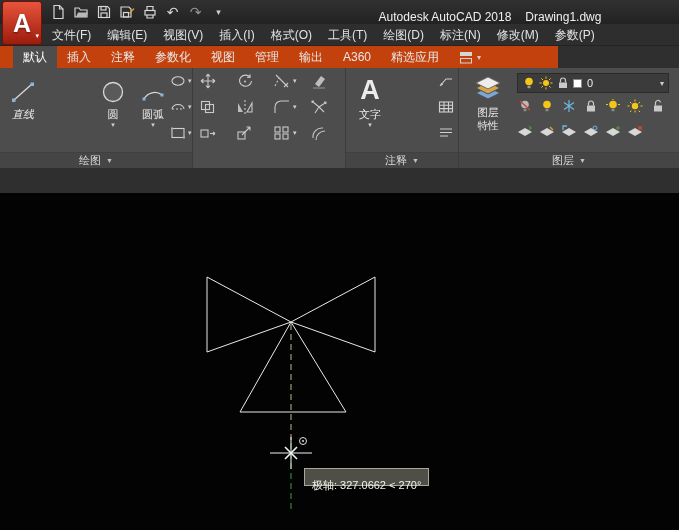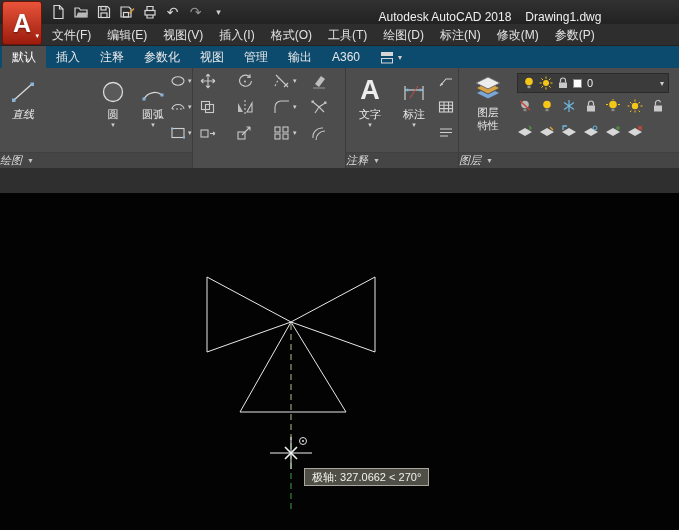--- a/index.html
+++ b/index.html
@@ -22,31 +22,31 @@
   .qchev{font-size:9px;color:#cfcfcf;}
   .wtitle{position:absolute;left:330px;top:10px;width:320px;display:flex;justify-content:center;gap:14px;
     color:#f0f0f0;font-size:12px;white-space:nowrap;}
 
   
   .menubar{position:absolute;left:0;top:24px;width:679px;height:22px;background:#2e2e2e;
     border-bottom:1px solid #232323;display:flex;align-items:flex-start;padding-left:48px;}
   .mitem{color:#e3e3e3;font-size:12px;line-height:22px;padding:0 4px;margin-right:8px;cursor:pointer;white-space:nowrap;}
 
   
-  .rtabs{position:absolute;left:0;top:46px;width:679px;height:22px;background:#0c4a6e;display:flex;align-items:flex-end;padding-left:2px;}
+  .rtabs{position:absolute;left:0;top:46px;width:558px;height:22px;background:#c2410c;display:flex;align-items:flex-end;padding-left:13px;}
   .rtab{color:#e8e8e8;font-size:12px;line-height:22px;height:22px;padding:0 10px;cursor:pointer;white-space:nowrap;}
   .rtab.active{background:#4d4d4d;color:#fff;}
   .rtoggle{margin-left:10px;display:flex;align-items:center;gap:4px;height:22px;cursor:pointer;}
   .rtoggle .arr{font-size:8px;color:#cfcfcf;}
 
   
   .ribbon{position:absolute;left:0;top:68px;width:679px;height:100px;background:#4d4d4d;}
   .rpanel{position:absolute;top:0;height:100px;border-right:1px solid #3c3c3c;}
   .pfoot{position:absolute;left:0;bottom:0;width:100%;height:16px;background:#454545;border-top:1px solid #404040;
-    display:flex;align-items:center;gap:5px;color:#dcdcdc;font-size:11px;cursor:pointer;font-style:italic;}
+    display:flex;align-items:center;justify-content:center;gap:5px;color:#dcdcdc;font-size:11px;cursor:pointer;}
   .pfoot .fa{font-size:7px;color:#c2c2c2;}
   .bigbtn{position:absolute;top:3px;display:flex;flex-direction:column;align-items:center;cursor:pointer;}
   .bigbtn .ic{height:34px;display:flex;align-items:flex-end;justify-content:center;}
   .bigbtn .lbl{margin-top:3px;color:#ececec;font-size:11px;line-height:12px;white-space:nowrap;}
   .bigbtn .dd{margin-top:1px;font-size:7px;color:#cfcfcf;}
   .sbtn{position:absolute;display:flex;align-items:center;gap:2px;cursor:pointer;}
   .sbtn .dd{font-size:7px;color:#cfcfcf;}
   .bigA{color:#ececec;font-size:27px;font-weight:bold;line-height:30px;}
   .l2{color:#ececec;font-size:10.5px;line-height:11px;text-align:center;margin-top:2px;}
   .lcombo{position:absolute;display:flex;align-items:center;gap:3px;background:#3b3b3b;
@@ -65,21 +65,21 @@
   .ftab.active{min-width:120px;background:linear-gradient(#5f5f5f,#474747);color:#fff;
     display:flex;align-items:center;justify-content:center;gap:10px;padding:0 14px;}
   .ftab .close{font-size:13px;color:#c9c9c9;line-height:1;cursor:pointer;}
   .newtab{width:17px;height:16px;margin:0 0 3px 10px;background:#333;border:1px solid #505050;border-radius:2px;
     color:#c9c9c9;font-size:12px;line-height:14px;text-align:center;cursor:pointer;}
 
   
   .canvas{position:absolute;left:0;top:193px;width:679px;height:337px;background:#030303;cursor:none;}
   .canvas svg{position:absolute;left:0;top:0;}
   .tooltip{position:absolute;left:304px;top:275px;height:18px;background:#4f4f47;border:1px solid #a8a89c;
-    color:#f2f2e8;font-size:11px;line-height:16px;padding:0 7px;white-space:nowrap;}
+    color:#f2f2e8;font-size:11px;line-height:16px;padding:8px 7px;white-space:nowrap;}
 </style>
 </head>
 <body>
 
 <div class="window">
 
   <div class="titlebar">
     <div class="qat">
       <div class="qbtn">
         <svg width="16" height="16" viewBox="0 0 16 16" stroke="#d6d6d6" fill="none" stroke-width="1.2">
@@ -150,20 +150,21 @@
 
   <div class="rtabs">
     <span class="rtab active">默认</span>
     <span class="rtab">插入</span>
     <span class="rtab">注释</span>
     <span class="rtab">参数化</span>
     <span class="rtab">视图</span>
     <span class="rtab">管理</span>
     <span class="rtab">输出</span>
     <span class="rtab">A360</span>
+    <span class="rtab">精选应用</span>
     <span class="rtoggle">
       <svg width="14" height="13" viewBox="0 0 14 13">
           <rect x="1" y="1" width="12" height="4" fill="#d6d6d6"></rect>
           <rect x="1.5" y="7.5" width="11" height="4.5" fill="none" stroke="#d6d6d6"></rect>
         </svg>
       <span class="arr">▾</span>
     </span>
   </div>
 
   <div class="ribbon">
@@ -307,33 +308,20 @@
           </svg>
       </div>
     </div>
 
     <div class="rpanel" style="left:346px;width:113px;">
       <div class="bigbtn" style="left:4px;width:40px;">
         <span class="ic">
             <span class="bigA">A</span>
           </span>
         <span class="lbl">文字</span>
-        <span class="dd">▾</span>
-      </div>
-      <div class="bigbtn" style="left:48px;width:40px;">
-        <span class="ic">
-          <svg width="26" height="26" viewBox="0 0 26 26" stroke="#d0d0d0" fill="none" stroke-width="1.2">
-              <path d="M4 21V7M22 21V7"></path>
-              <path d="M4 11h18"></path>
-              <path d="M4 11l3.2-1.7v3.4z" fill="#6fb7e0" stroke="none"></path>
-              <path d="M22 11l-3.2-1.7v3.4z" fill="#6fb7e0" stroke="none"></path>
-              <path d="M9 19l8-12" stroke="#c94b4b" stroke-width="1"></path>
-            </svg>
-        </span>
-        <span class="lbl">标注</span>
         <span class="dd">▾</span>
       </div>
       <div class="sbtn" style="left:92px;top:6px;">
         <svg width="16" height="14" viewBox="0 0 16 14" stroke="#d0d0d0" fill="none" stroke-width="1.1">
             <path d="M2 12 8 5h6"></path>
             <path d="M2 12l1.2-3.2L5.2 10.6z" fill="#d0d0d0" stroke="none"></path>
           </svg>
       </div>
       <div class="sbtn" style="left:92px;top:32px;">
         <svg width="16" height="14" viewBox="0 0 16 14" stroke="#d0d0d0" fill="none" stroke-width="1.1">

